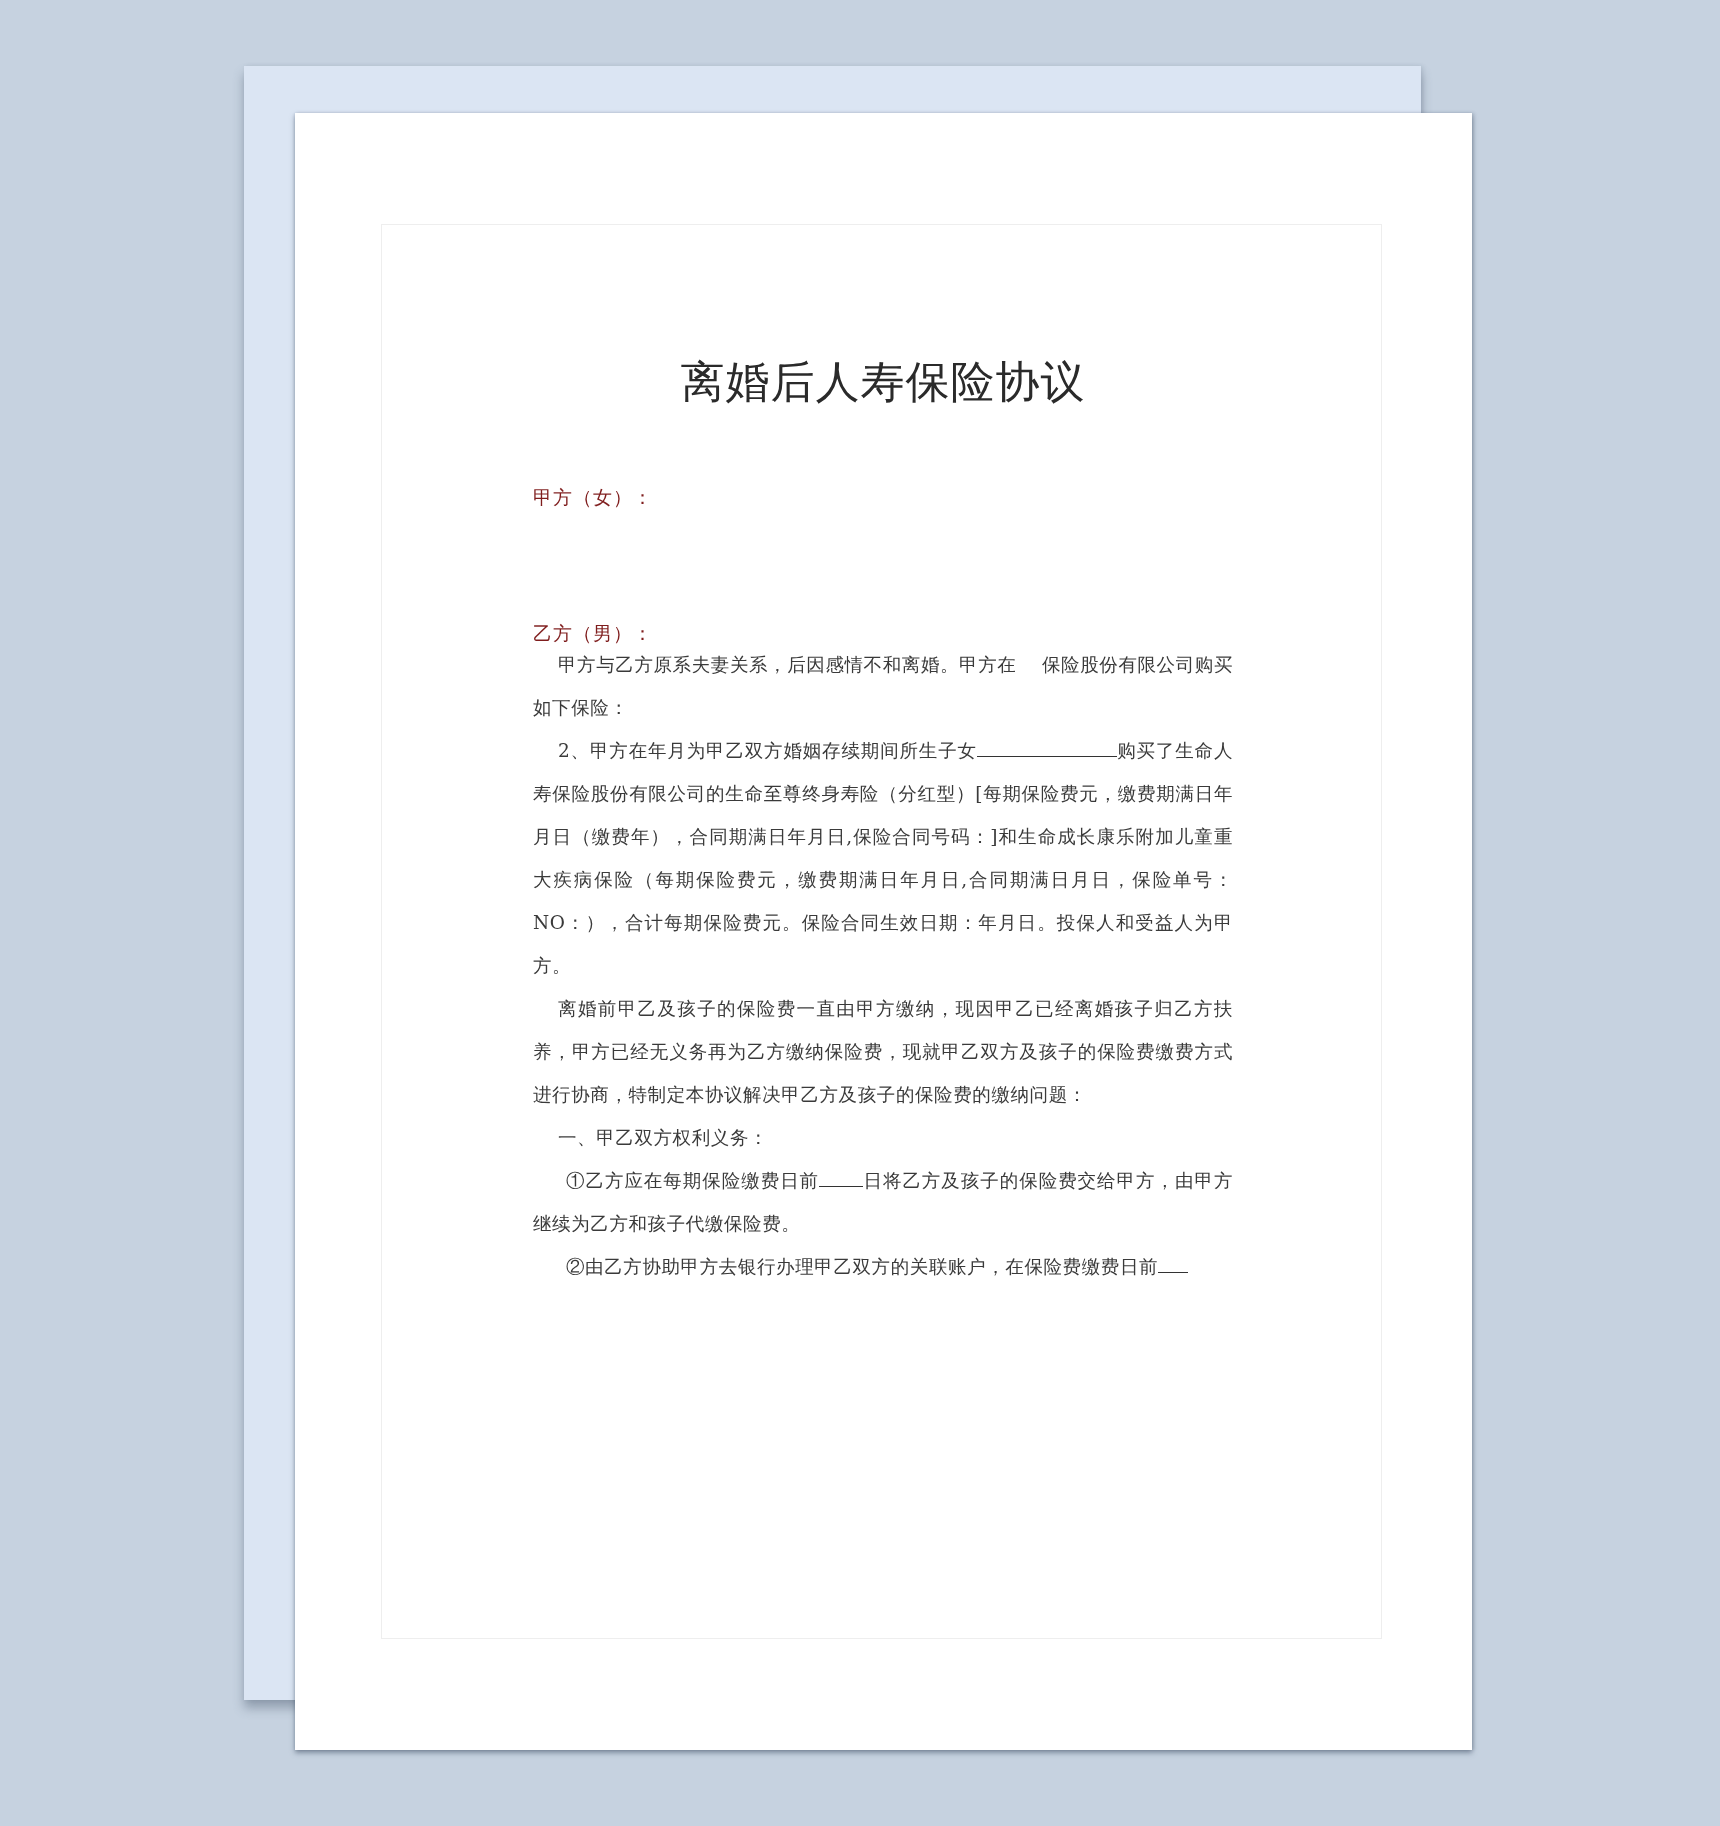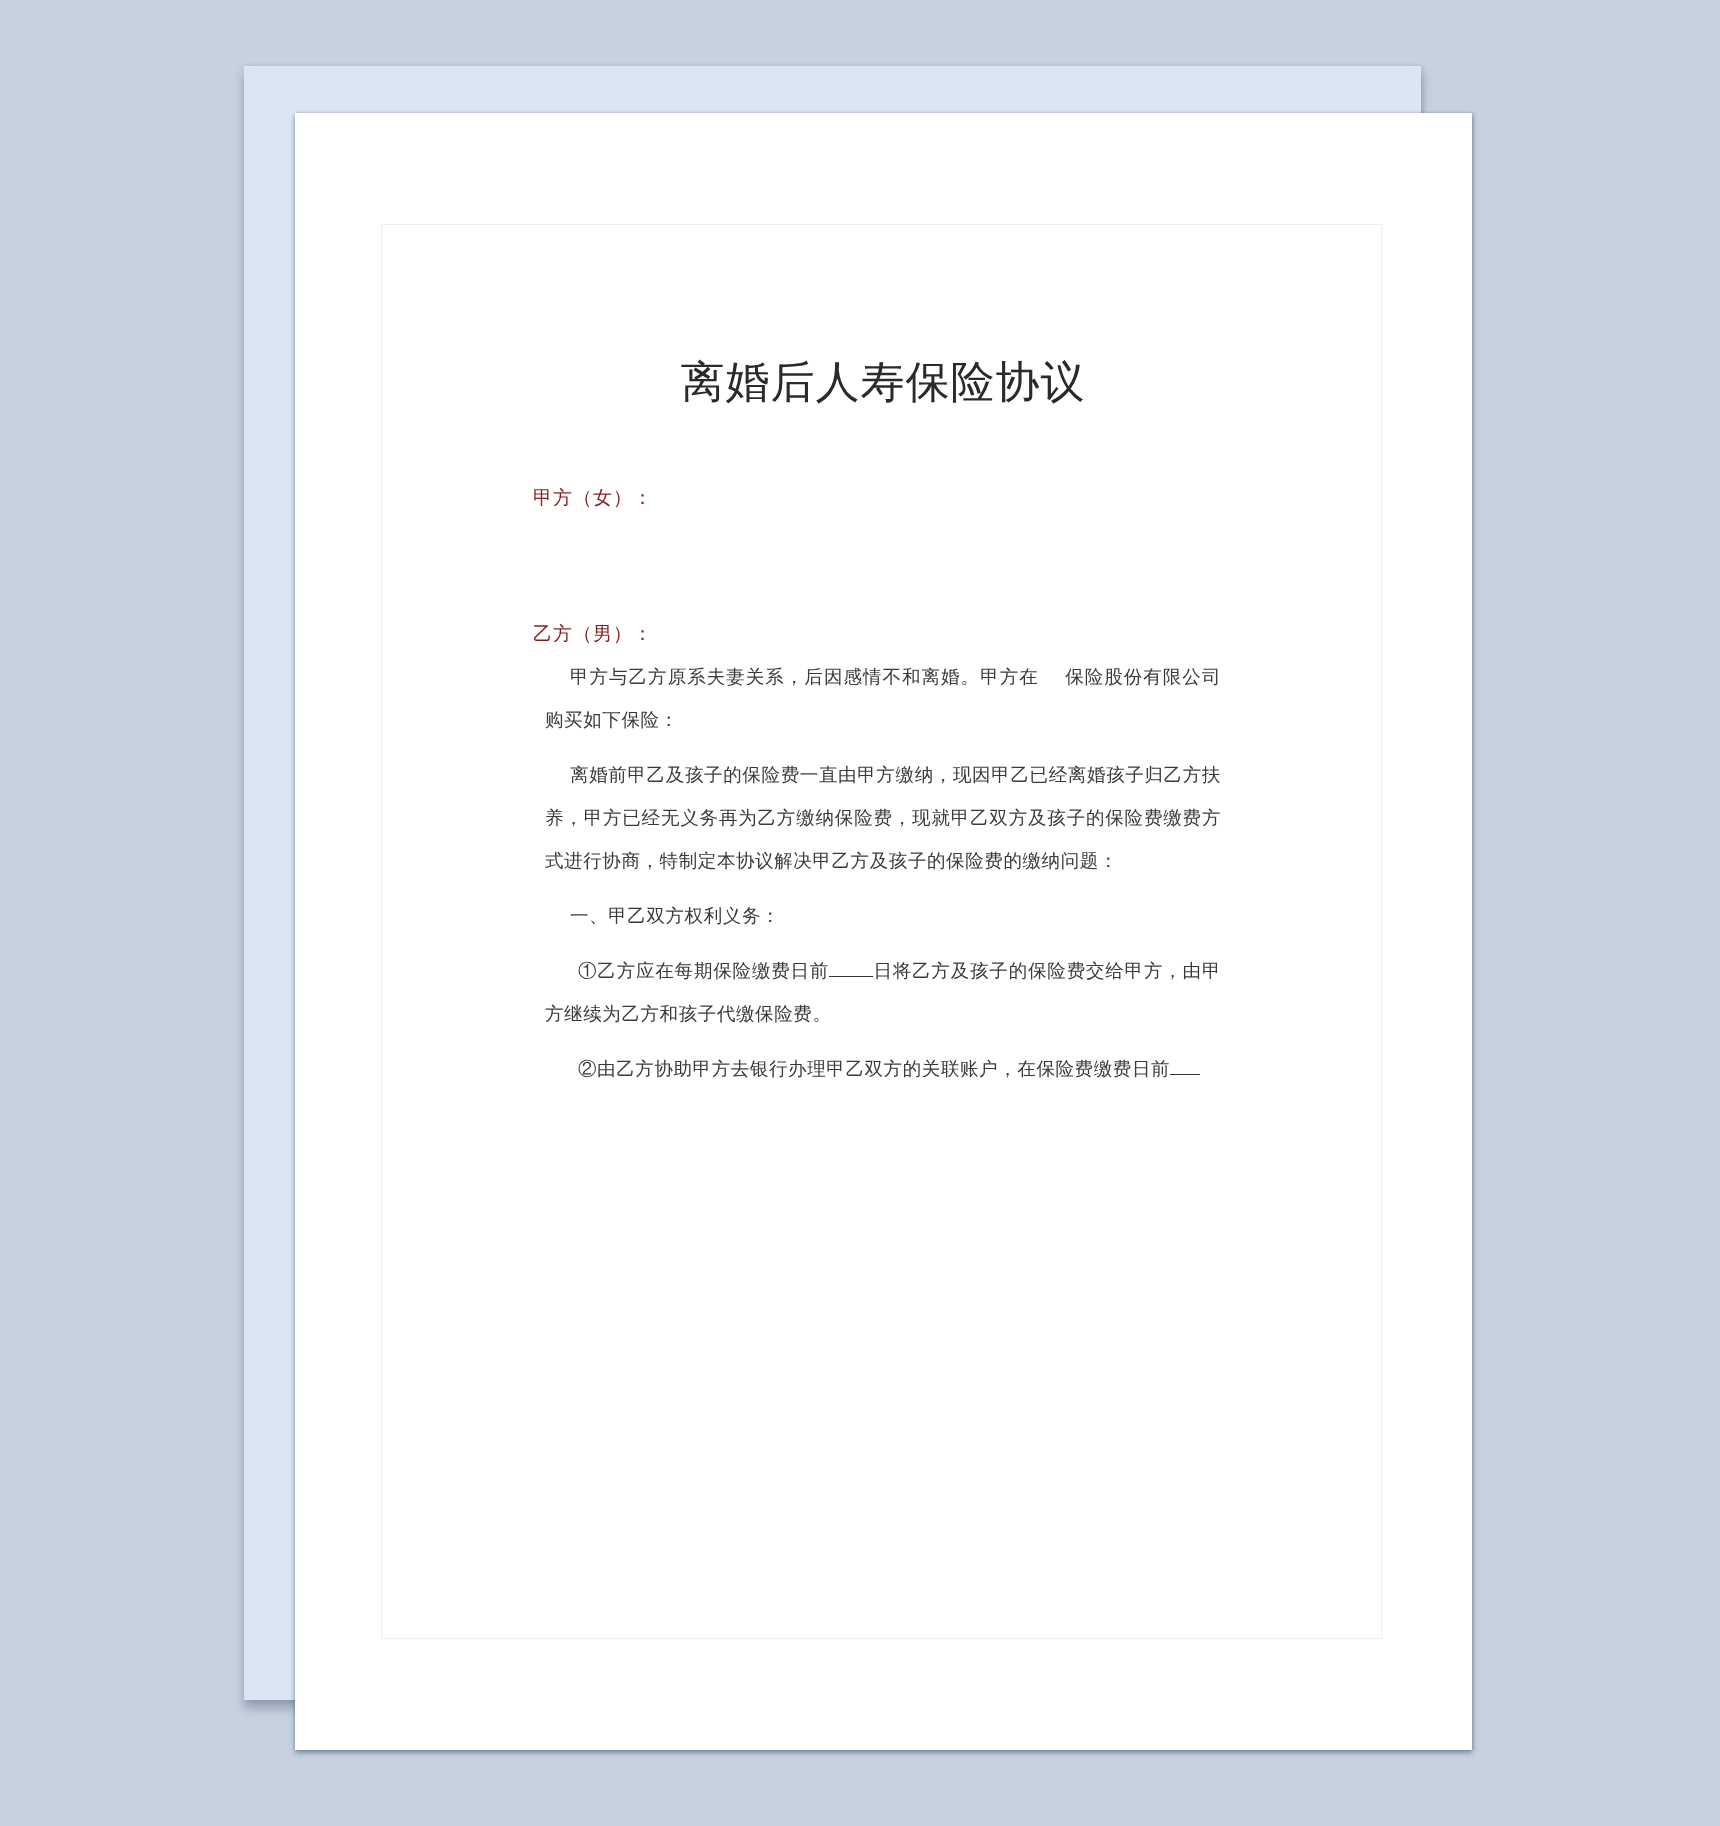--- a/index.html
+++ b/index.html
@@ -46,21 +46,21 @@
     letter-spacing: 1px;
   }
   .party-a { top: 372px; }
   .party-b { top: 460px; margin-top: 48px; }
   .body-text {
     position: absolute; left: 0; top: 530px; width: 700px;
     font-size: 18.5px; line-height: 43px; color: #3a3a3a;
     letter-spacing: 0.6px;
     text-align: justify;
   }
-  .body-text p { margin: 12px; text-indent: 25px; }
+  .body-text p { margin: 0; text-indent: 25px; }
   .body-text p.indent2 { text-indent: 33px; }
   .blank { display: inline-block; border-bottom: 1.5px solid #333; vertical-align: baseline; height: 1em; }
   .blank-long { width: 140px; }
   .blank-short { width: 44px; }
   .blank-end { width: 30px; }
 </style>
 </head>
 <body>
 
 <div class="back-page"></div>
@@ -69,19 +69,20 @@
   <div class="inner-frame"></div>
 
   <div class="content">
     <div class="doc-title">离婚后人寿保险协议</div>
 
     <div class="party party-a">甲方（女）：</div>
     <div class="party party-b">乙方（男）：</div>
 
     <div class="body-text">
       <p>甲方与乙方原系夫妻关系，后因感情不和离婚。甲方在　 保险股份有限公司购买如下保险：</p>
+      <p><span>2、甲方在年月为甲乙双方婚姻存续期间所生子女</span><span class="blank blank-long"></span><span>购买了生命人寿保险股份有限公司的生命至尊终身寿险（分红型）[每期保险费元，缴费期满日年月日（缴费年），合同期满日年月日,保险合同号码：]和生命成长康乐附加儿童重大疾病保险（每期保险费元，缴费期满日年月日,合同期满日月日，保险单号：NO：），合计每期保险费元。保险合同生效日期：年月日。投保人和受益人为甲方。</span></p>
       <p>离婚前甲乙及孩子的保险费一直由甲方缴纳，现因甲乙已经离婚孩子归乙方扶养，甲方已经无义务再为乙方缴纳保险费，现就甲乙双方及孩子的保险费缴费方式进行协商，特制定本协议解决甲乙方及孩子的保险费的缴纳问题：</p>
       <p>一、甲乙双方权利义务：</p>
       <p class="indent2"><span>①乙方应在每期保险缴费日前</span><span class="blank blank-short"></span><span>日将乙方及孩子的保险费交给甲方，由甲方继续为乙方和孩子代缴保险费。</span></p>
       <p class="indent2"><span>②由乙方协助甲方去银行办理甲乙双方的关联账户，在保险费缴费日前</span><span class="blank blank-end"></span></p>
     </div>
   </div>
 </div>
 
 </body></html>

